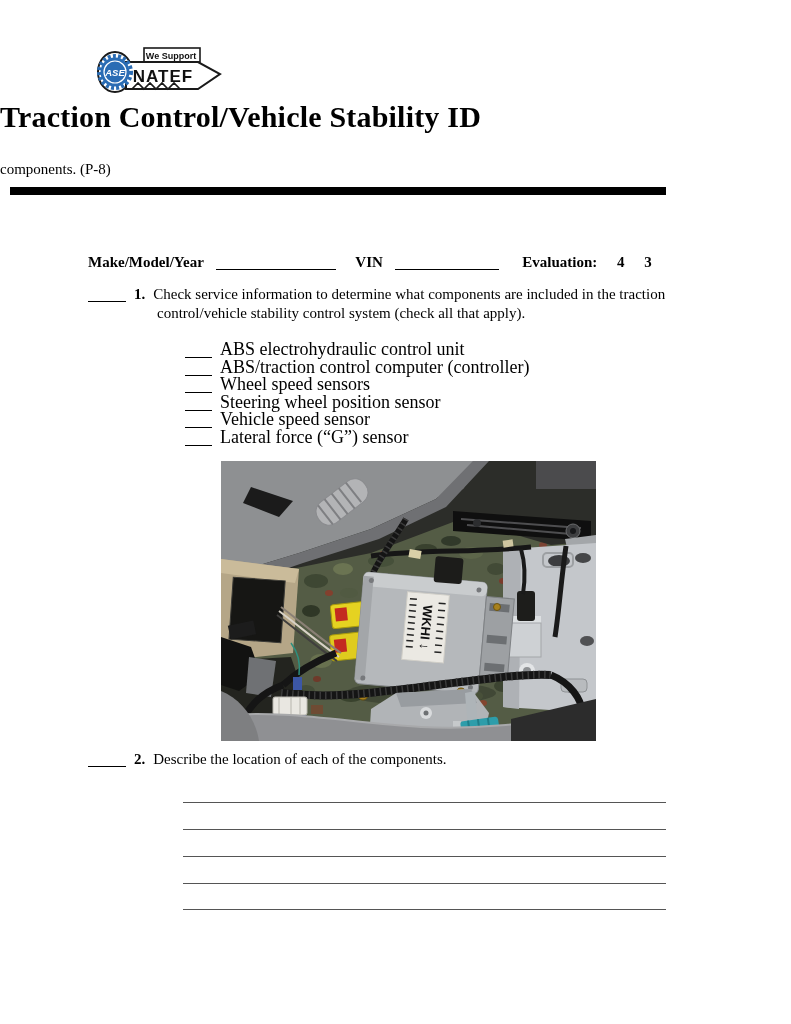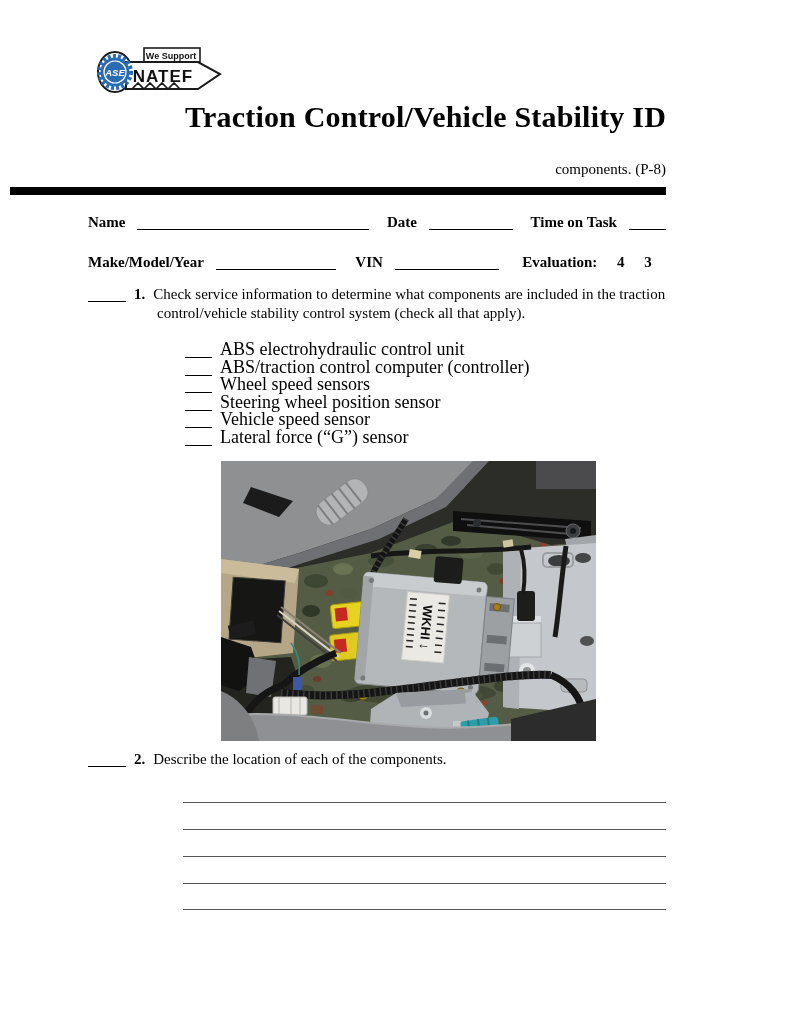--- a/index.html
+++ b/index.html
@@ -1,20 +1,20 @@
 <!DOCTYPE html>
 <html><head>
 <meta charset="utf-8">
 <style>
   html,body{margin:0;padding:0;background:#ffffff;}
   .page{position:relative;width:666px;height:1024px;background:#fff;overflow:hidden;
         font-family:"Liberation Serif","DejaVu Serif",serif;color:#000;}
   .abs{position:absolute;}
   .b{font-weight:bold;}
-  .center{width:100%;text-align:right;}
+  .center{width:100%;text-align:left;}
   .title{top:100px;font-size:30px;font-weight:bold;letter-spacing:.2px;}
   .task1{top:142px;font-size:15px;}
   .task2{top:161px;font-size:15px;}
   .rule{top:187px;left:10px;width:771px;height:8px;background:#000;}
   .pagenum{left:676px;top:42px;font-size:12px;font-weight:bold;}
   .frow{font-size:15px;white-space:nowrap;}
   .lbl{font-weight:bold;}
   .uline{display:inline-block;border-bottom:1.5px solid #000;height:12px;vertical-align:-3px;}
   .qline{font-size:15px;white-space:nowrap;text-align:center;}
   .qblank{display:inline-block;width:38px;border-bottom:1.5px solid #000;height:12px;vertical-align:-3px;margin-right:8px;}
@@ -48,28 +48,20 @@
     </g>
   </svg>
 
   <div class="abs pagenum">70</div>
 
   <div class="abs center title">Traction Control/Vehicle Stability ID</div>
   <div class="abs center task2">components. (P-8)</div>
 
   <div class="abs rule"></div>
 
-  <div class="abs frow" style="left:88px;top:214px">
-    <span class="lbl">Name</span>
-    <span class="uline" style="width:232px;margin-left:8px;margin-right:14px"></span>
-    <span class="lbl">Date</span>
-    <span class="uline" style="width:84px;margin-left:8px;margin-right:14px"></span>
-    <span class="lbl">Time on Task</span>
-    <span class="uline" style="width:72px;margin-left:8px"></span>
-  </div>
 
   <div class="abs frow" style="left:88px;top:254px">
     <span class="lbl">Make/Model/Year</span>
     <span class="uline" style="width:120px;margin-left:8px;margin-right:16px"></span>
     <span class="lbl">VIN</span>
     <span class="uline" style="width:104px;margin-left:8px;margin-right:20px"></span>
     <span class="lbl">Evaluation:</span>
     <span class="score">4</span>
     <span class="score">3</span>
     <span class="score">2</span>

